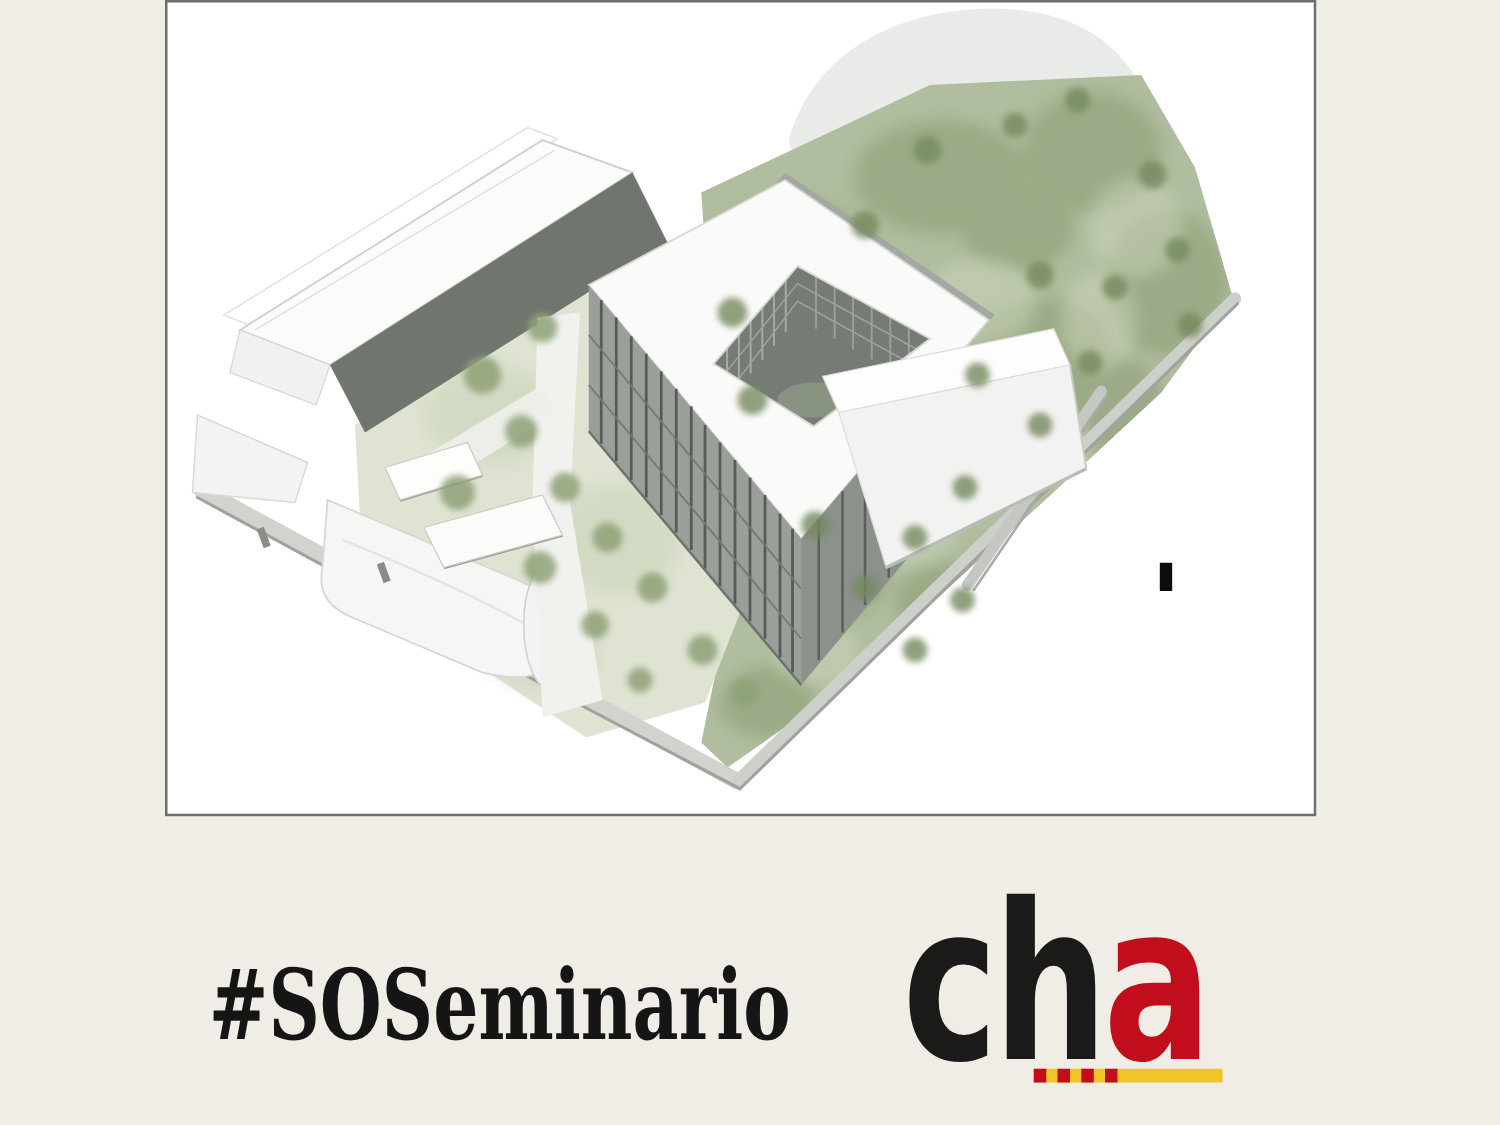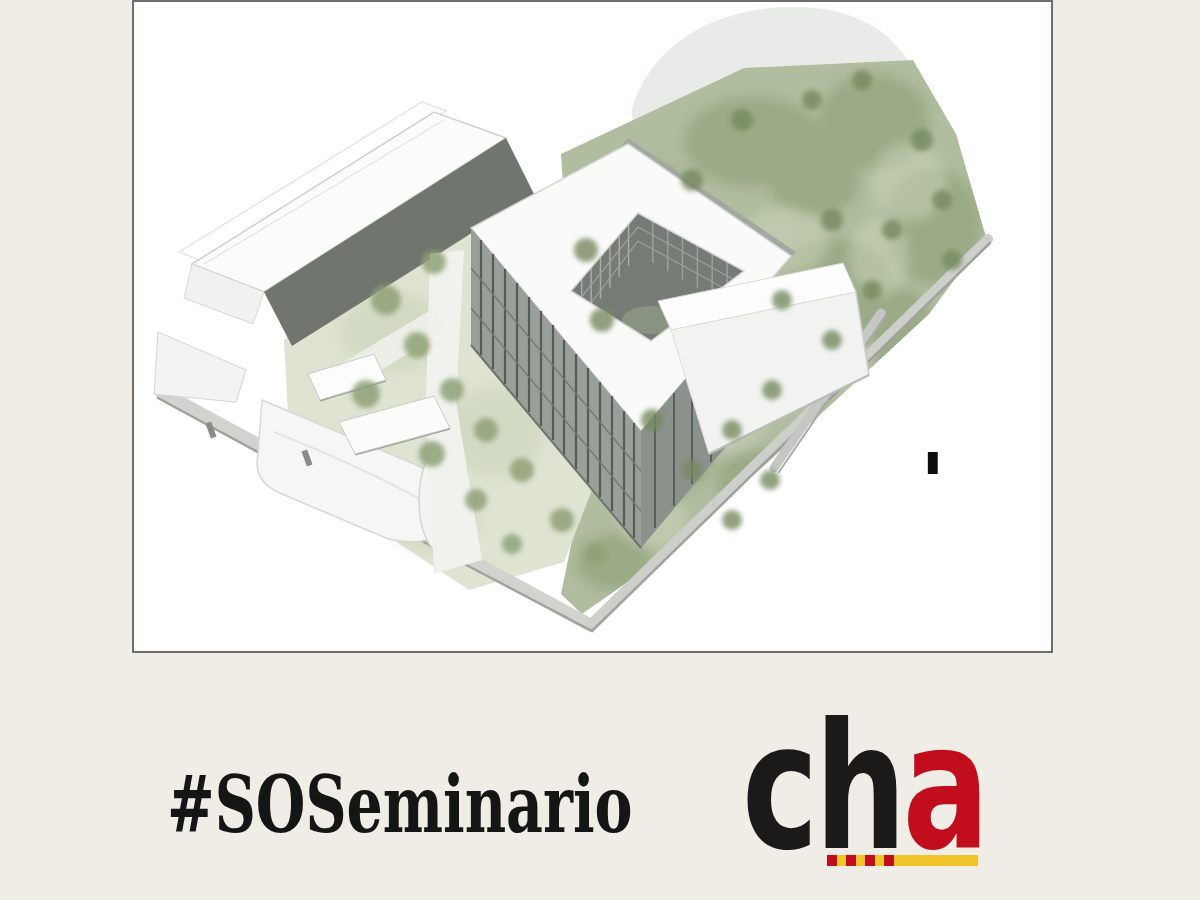--- a/index.html
+++ b/index.html
@@ -17,21 +17,21 @@
     color:#0d0d0d;transform:scaleX(1.7);transform-origin:left top;
   }
 
   .hashtag{
     position:absolute;left:167px;top:766px;
     font-family:"DejaVu Serif",serif;font-weight:bold;font-size:78px;line-height:1;
     color:#151515;white-space:nowrap;
     transform:scaleX(0.73);transform-origin:left top;
   }
 
-  .logo{position:absolute;left:742px;top:701px;width:320px;height:180px;}
+  .logo{position:absolute;left:722px;top:701px;width:320px;height:180px;}
   .logo-text{
     font-family:"DejaVu Sans",sans-serif;font-weight:bold;font-size:174px;line-height:1;
     letter-spacing:-5px;white-space:nowrap;display:inline-block;
     transform:scaleX(0.74);transform-origin:left top;
   }
   .logo-ch{color:#1c1a18;}
   .logo-a{color:#c20d1d;}
   .stripe{
     position:absolute;left:827px;top:855px;width:151px;height:11px;
     background:#f1c42a;

